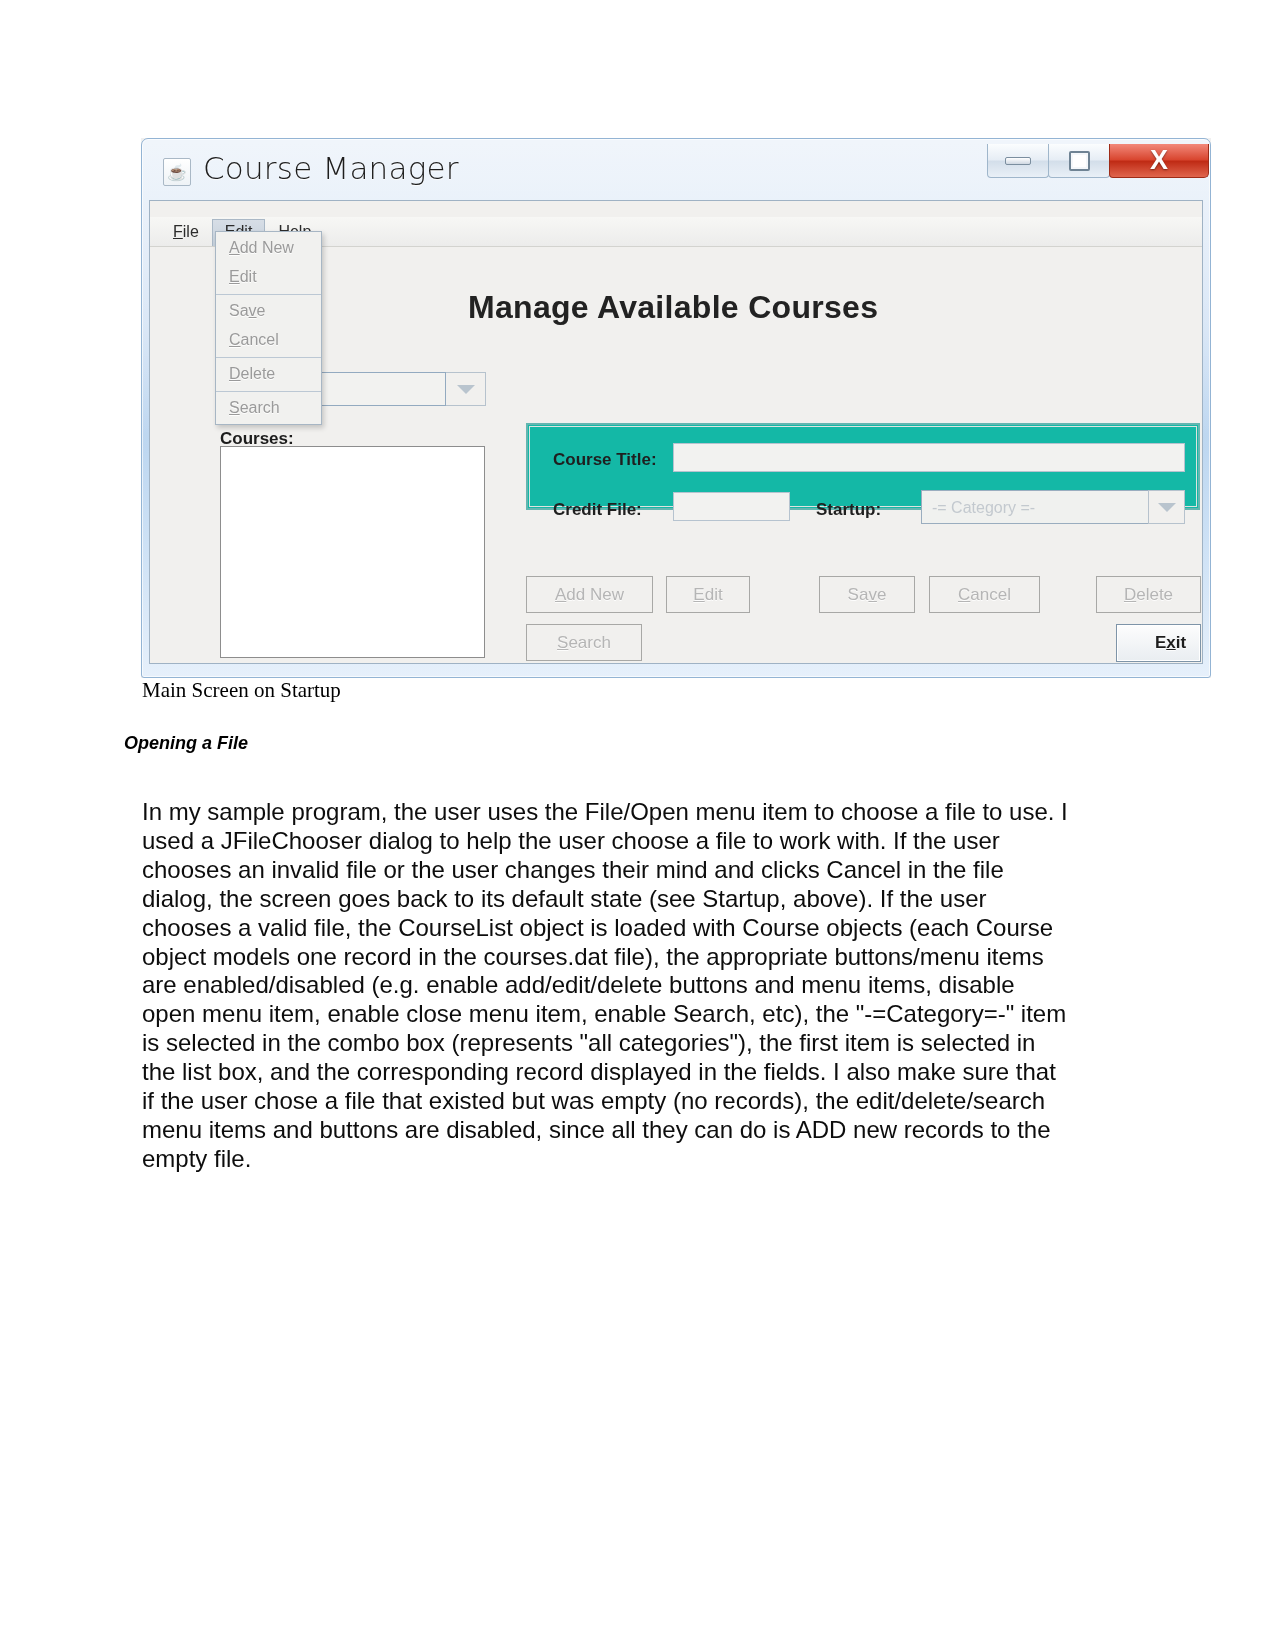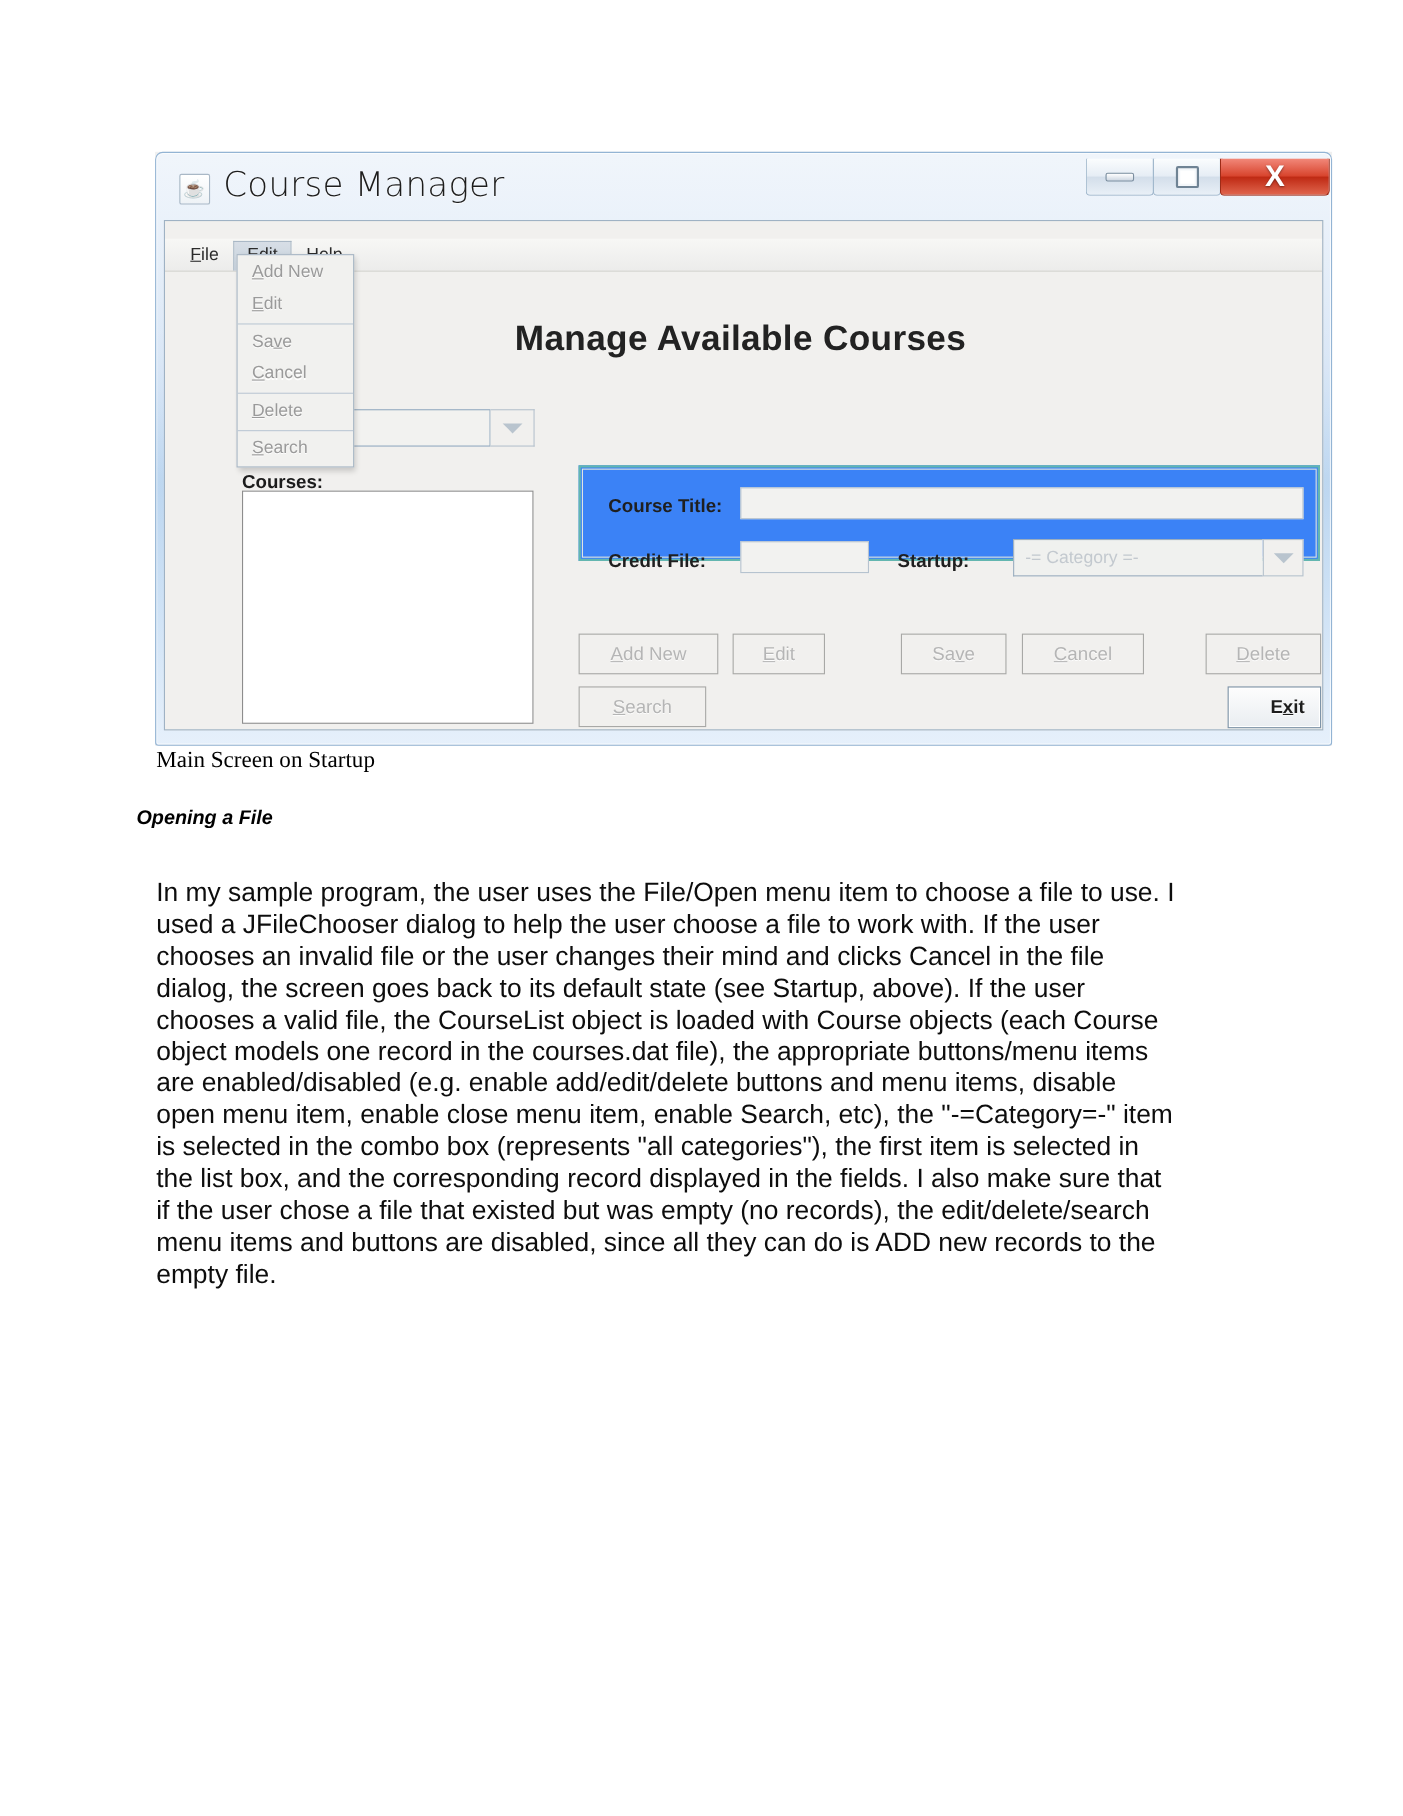--- a/index.html
+++ b/index.html
@@ -158,21 +158,21 @@
     position: absolute; left: 70px; top: 245px;
     width: 265px; height: 212px;
     background: #ffffff;
     border: 1px solid #8d8d8d;
   }
 
   
   .details-group {
     position: absolute; left: 376px; top: 222px;
     width: 674px; height: 87px;
-    background: #3b82f6;
+    background: #14b8a6;
     border: 2px solid #63b6b0;
   }
   .dg-inner { position: absolute; inset: 1px; border: 1px solid #dfe3e0; }
   .lbl { position:absolute; font-size:17px; font-weight:bold; color:#1f1f1f; }
   .tbox { position:absolute; background:#f2f2f0; border:1px solid #b6c3cf; }
   .cat-combo { position:absolute; display:flex; }
   .cat-field { flex:1; background:#f0f1ef; border:1px solid #9aadbf; border-right:none; font-size:16px; color:#c3c9cf; padding:8px 0 0 10px; }
   .cat-arrow { width:37px; background:#f1f0ee; border:1px solid #b6c2cd; display:flex; align-items:center; justify-content:center; }
 
   

